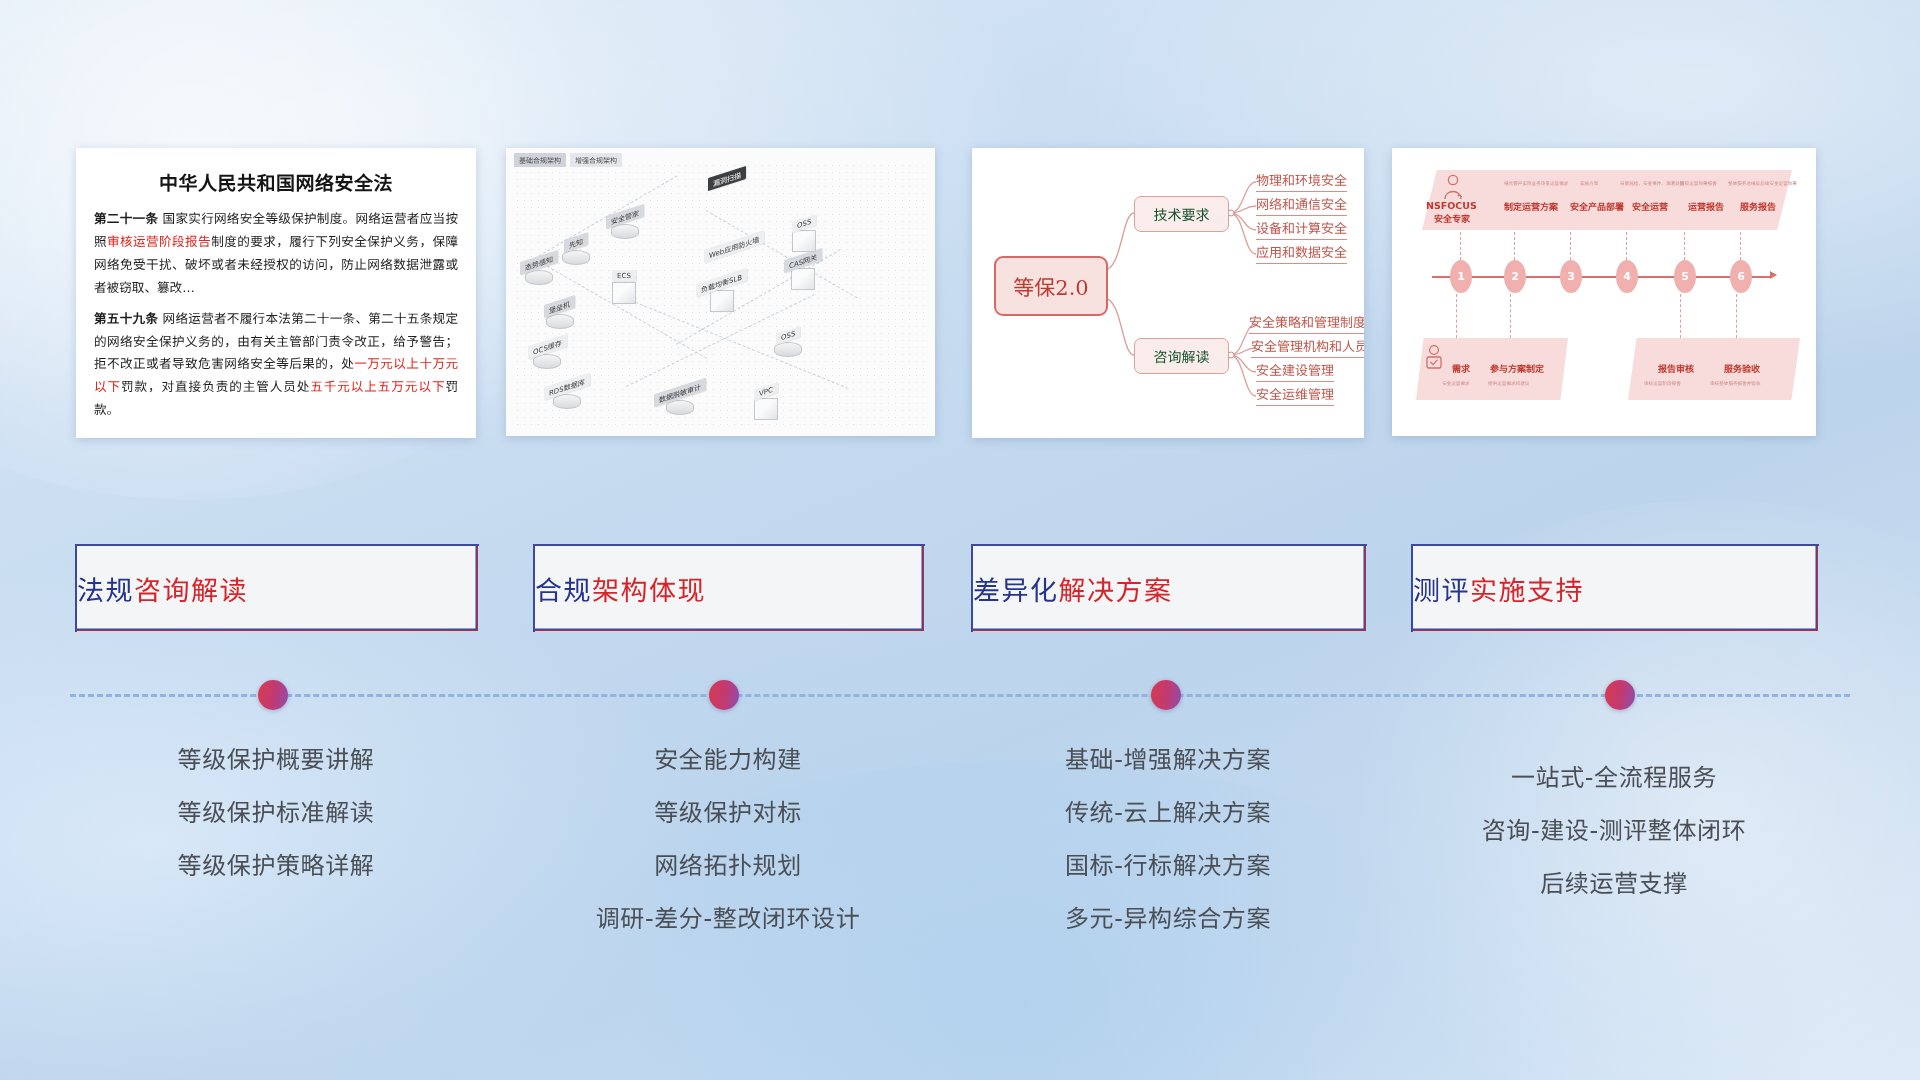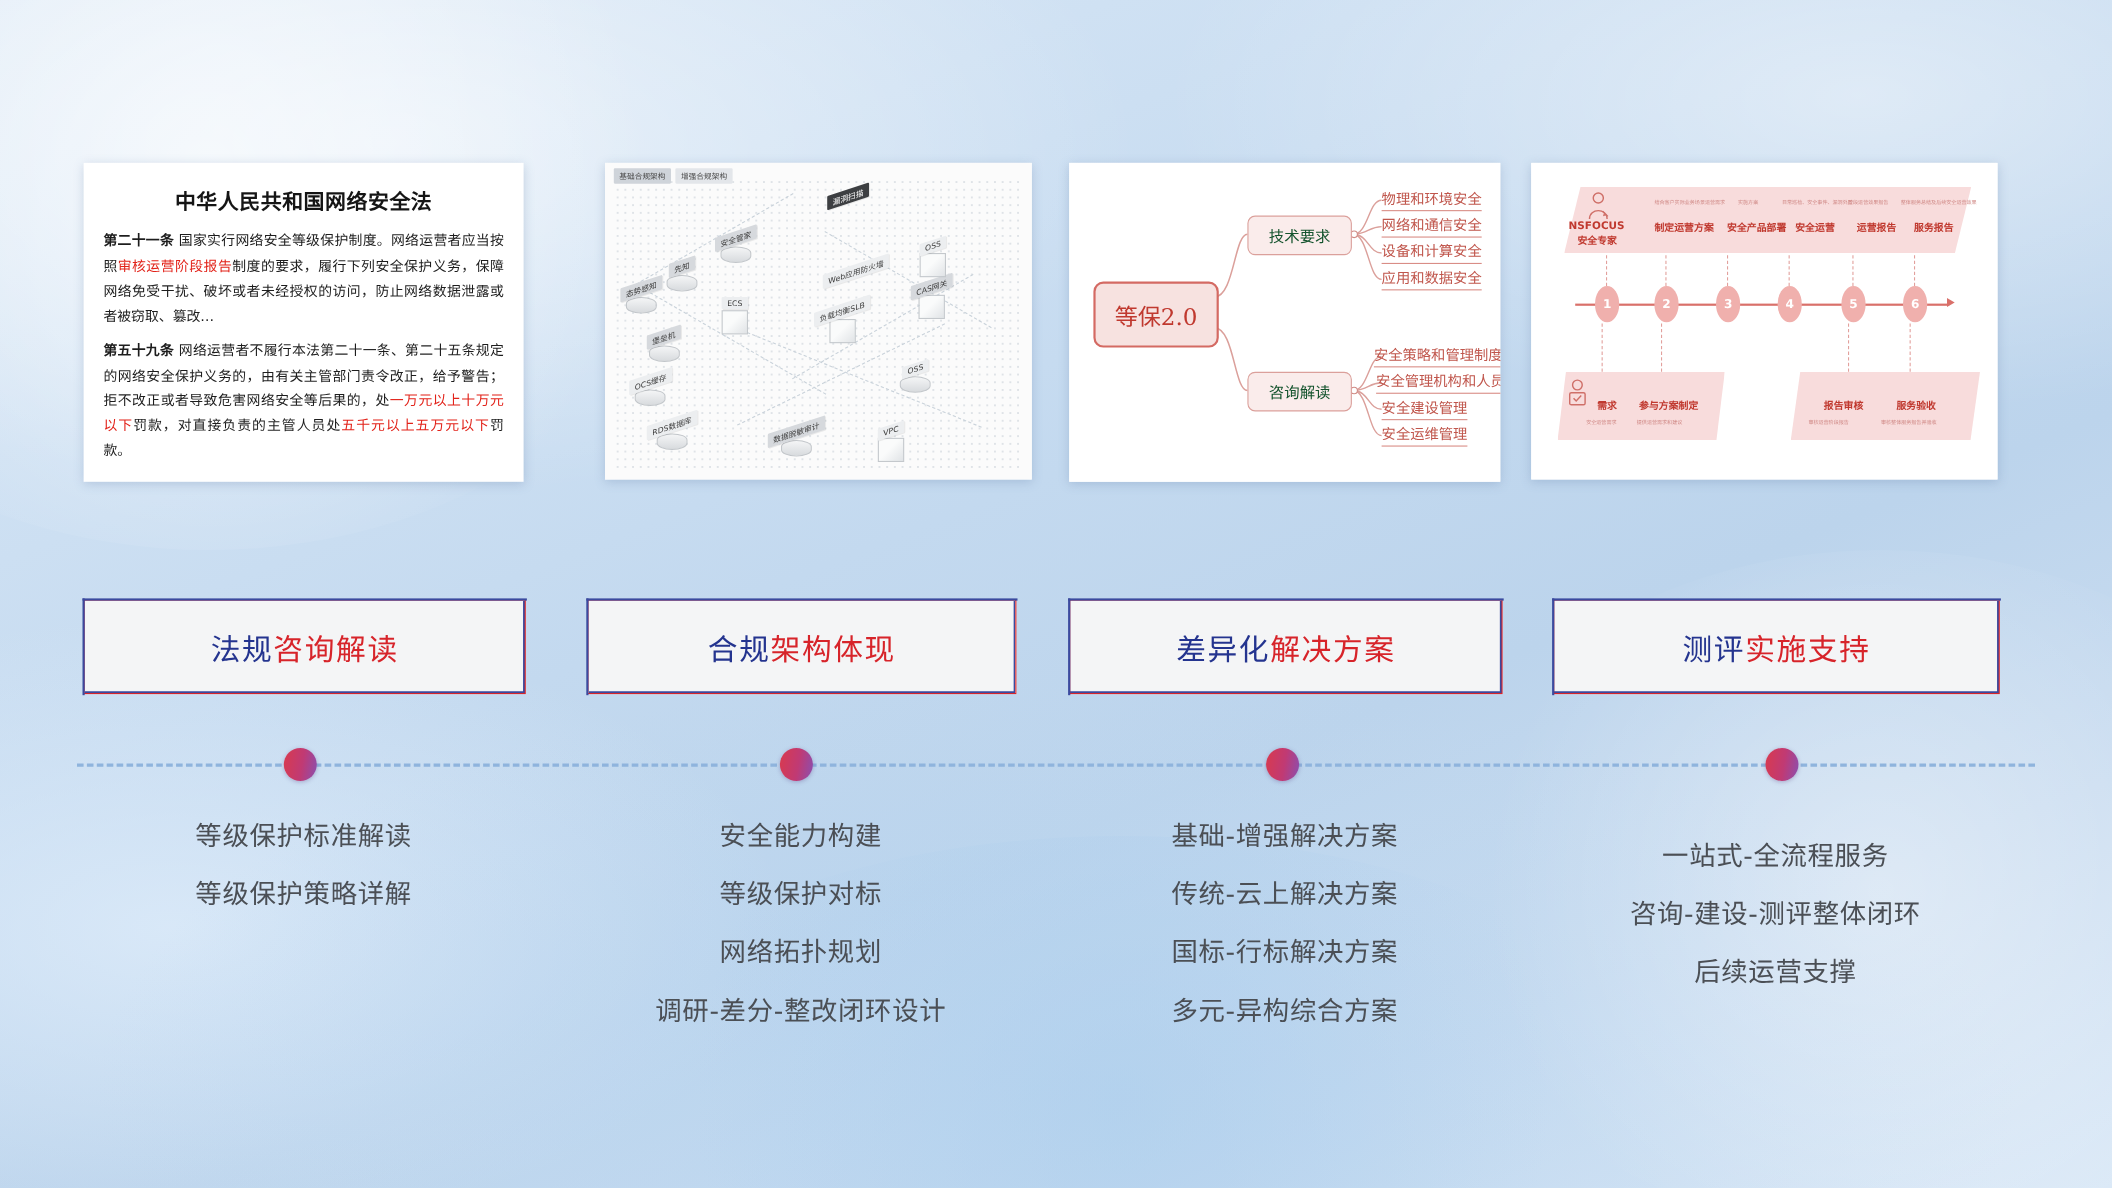--- a/index.html
+++ b/index.html
@@ -21,21 +21,21 @@
   .blob-b{right:-200px;top:500px;width:820px;height:620px;
     background:radial-gradient(circle at 50% 50%, rgba(255,255,255,.38), rgba(255,255,255,0) 70%);}
   .blob-c{left:520px;top:760px;width:1000px;height:480px;
     background:radial-gradient(circle at 50% 50%, rgba(171,205,236,.55), rgba(171,205,236,0) 70%);}
 
   
   .cards{position:absolute;left:0;top:148px;width:1920px;height:305px;}
   .card{position:absolute;top:0;background:#fff;box-shadow:0 2px 9px rgba(90,120,160,.28);
         overflow:hidden;}
   .card.c1{left:76px;width:400px;height:290px;padding:0;}
-  .card.c2{left:550px;width:388px;height:288px;}
+  .card.c2{left:506px;width:429px;height:288px;}
   .card.c3{left:972px;width:392px;height:290px;}
   .card.c4{left:1392px;width:424px;height:288px;}
 
   
   .law{padding:16px 18px 10px 18px;box-sizing:border-box;height:100%;
        font-family:"DejaVu Sans","Liberation Sans",sans-serif;border-radius:17px;}
   .law h3{margin:4px 0 13px;text-align:center;font-size:19px;color:#151515;font-weight:700;letter-spacing:.5px;}
   .law p{margin:0 0 8px;font-size:12.6px;line-height:1.82;color:#1d1d1d;text-align:justify;}
   .law b{font-weight:700;}
   .law .red{color:#e2231a;}
@@ -96,21 +96,21 @@
   .pill{position:absolute;width:22px;height:33px;border-radius:50%;
     background:#f0b0ad;display:flex;align-items:center;justify-content:center;
     font-size:11px;color:#fff;font-weight:700;font-family:"DejaVu Sans",sans-serif;}
   .vdash{position:absolute;width:0;border-left:1px dashed #e2a09c;}
   .person{position:absolute;color:#cf6f68;}
 
   
   .labels{position:absolute;left:0;top:545px;width:1920px;height:100px;}
   .lbox{position:absolute;top:0;height:84px;background:#f4f5f6;
     border:1.6px solid #d7242a;box-shadow:-3px -3px 0 -1.5px #3b4a9e inset, 0 0 0 0 transparent;
-    display:flex;align-items:center;justify-content:center;}
+    display:flex;align-items:center;justify-content:flex-start;}
   .lbox::before{content:"";position:absolute;left:-2px;top:-2px;width:2px;height:calc(100% + 4px);background:#3b4a9e;}
   .lbox::after{content:"";position:absolute;left:-2px;top:-2px;width:calc(100% + 4px);height:2px;background:#3b4a9e;}
   .lbox span{position:relative;z-index:2;font-size:27px;letter-spacing:1.5px;
     font-family:"DejaVu Sans","Liberation Sans",sans-serif;}
   .lbox .blue{color:#24348f;}
   .lbox .red{color:#d7242a;}
   .lb1{left:76px;width:400px;}
   .lb2{left:534px;width:388px;}
   .lb3{left:972px;width:392px;}
   .lb4{left:1412px;width:404px;}
@@ -344,20 +344,21 @@
 </div>
 
 <div class="tline"></div>
 <div class="dot d1"></div>
 <div class="dot d2"></div>
 <div class="dot d3"></div>
 <div class="dot d4"></div>
 
 <div class="cols">
   <div class="col cl1">
+    <p>等级保护概要讲解</p>
     <p>等级保护标准解读</p>
     <p>等级保护策略详解</p>
   </div>
   <div class="col cl2">
     <p>安全能力构建</p>
     <p>等级保护对标</p>
     <p>网络拓扑规划</p>
     <p>调研-差分-整改闭环设计</p>
   </div>
   <div class="col cl3">

